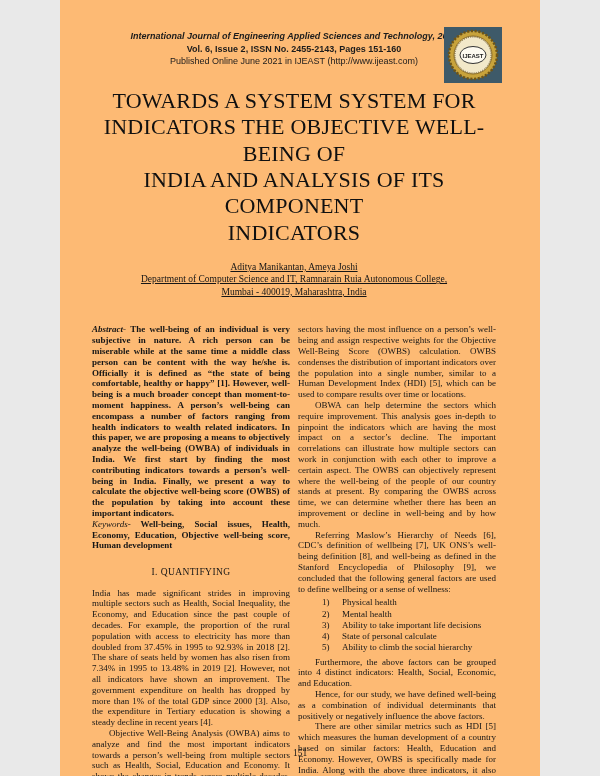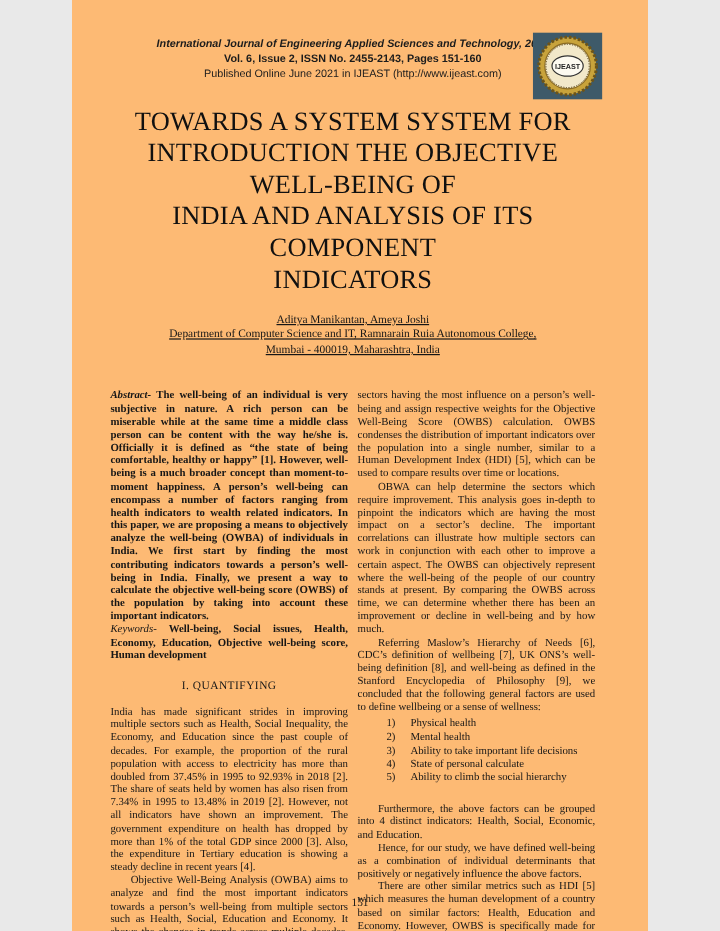--- a/index.html
+++ b/index.html
@@ -65,21 +65,21 @@
       <circle cx="29" cy="28" r="24" stroke="#6d5418" stroke-width="2.5" stroke-dasharray="2.2 1.6" fill="#c8a33b"></circle>
       <circle cx="29" cy="28" r="19" stroke="#8a6b25" stroke-width="1" fill="#f2e8c9"></circle>
       <circle cx="29" cy="28" r="18" fill="none" stroke="#55431a" stroke-width="0.8" stroke-dasharray="1 1.2"></circle>
       <ellipse cx="29" cy="28" rx="13" ry="8.5" stroke="#333333" stroke-width="1" fill="#fdfaf0"></ellipse>
       <text x="29" y="30.5" text-anchor="middle" font-family="Liberation Sans, sans-serif" font-size="6" font-weight="bold" fill="#222222">IJEAST</text>
     </svg>
   </div>
 
   <h1 class="paper-title">
     <div>TOWARDS A SYSTEM SYSTEM FOR</div>
-    <div>INTRODUCTION THE OBJECTIVE WELL-BEING OF</div>
+    <div>INDICATORS THE OBJECTIVE WELL-BEING OF</div>
     <div>INDIA AND ANALYSIS OF ITS COMPONENT</div>
     <div>INDICATORS</div>
   </h1>
 
   <div class="byline">
     <div>Aditya Manikantan, Ameya Joshi</div>
     <div>Department of Computer Science and IT, Ramnarain Ruia Autonomous College,</div>
     <div>Mumbai - 400019, Maharashtra, India</div>
   </div>
 
@@ -117,21 +117,21 @@
         <div class="num-item">
             <span class="num">4)</span>
             <span>State of personal calculate</span>
           </div>
         <div class="num-item">
             <span class="num">5)</span>
             <span>Ability to climb the social hierarchy</span>
           </div>
       </div>
 
-      <p class="par indent" style="margin-top:15px">Furthermore, the above factors can be grouped into 4 distinct indicators: Health, Social, Economic, and Education.</p>
+      <p class="par indent" style="margin-top:3px">Furthermore, the above factors can be grouped into 4 distinct indicators: Health, Social, Economic, and Education.</p>
       <p class="par indent">Hence, for our study, we have defined well-being as a combination of individual determinants that positively or negatively influence the above factors.</p>
       <p class="par indent">There are other similar metrics such as HDI [5] which measures the human development of a country based on similar factors: Health, Education and Economy. However, OWBS is specifically made for India. Along with the above three indicators, it also includes Social factors and is more comprehensive in terms of coverage of indicators concerning India.</p>
     </div>
   </div>
 
   <div class="page-number">151</div>
 
 </div>
 
 </body></html>

